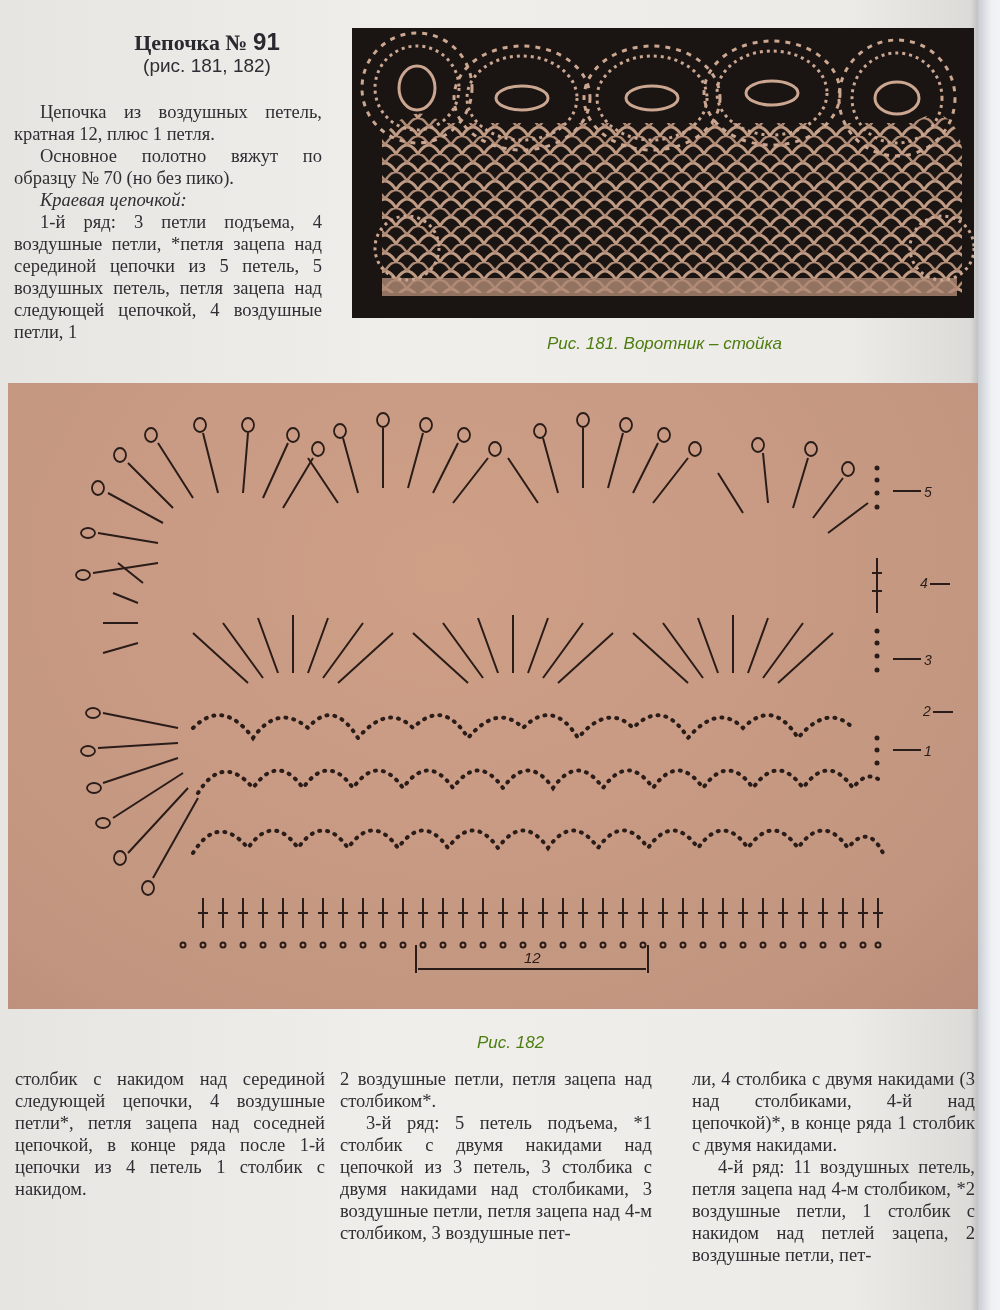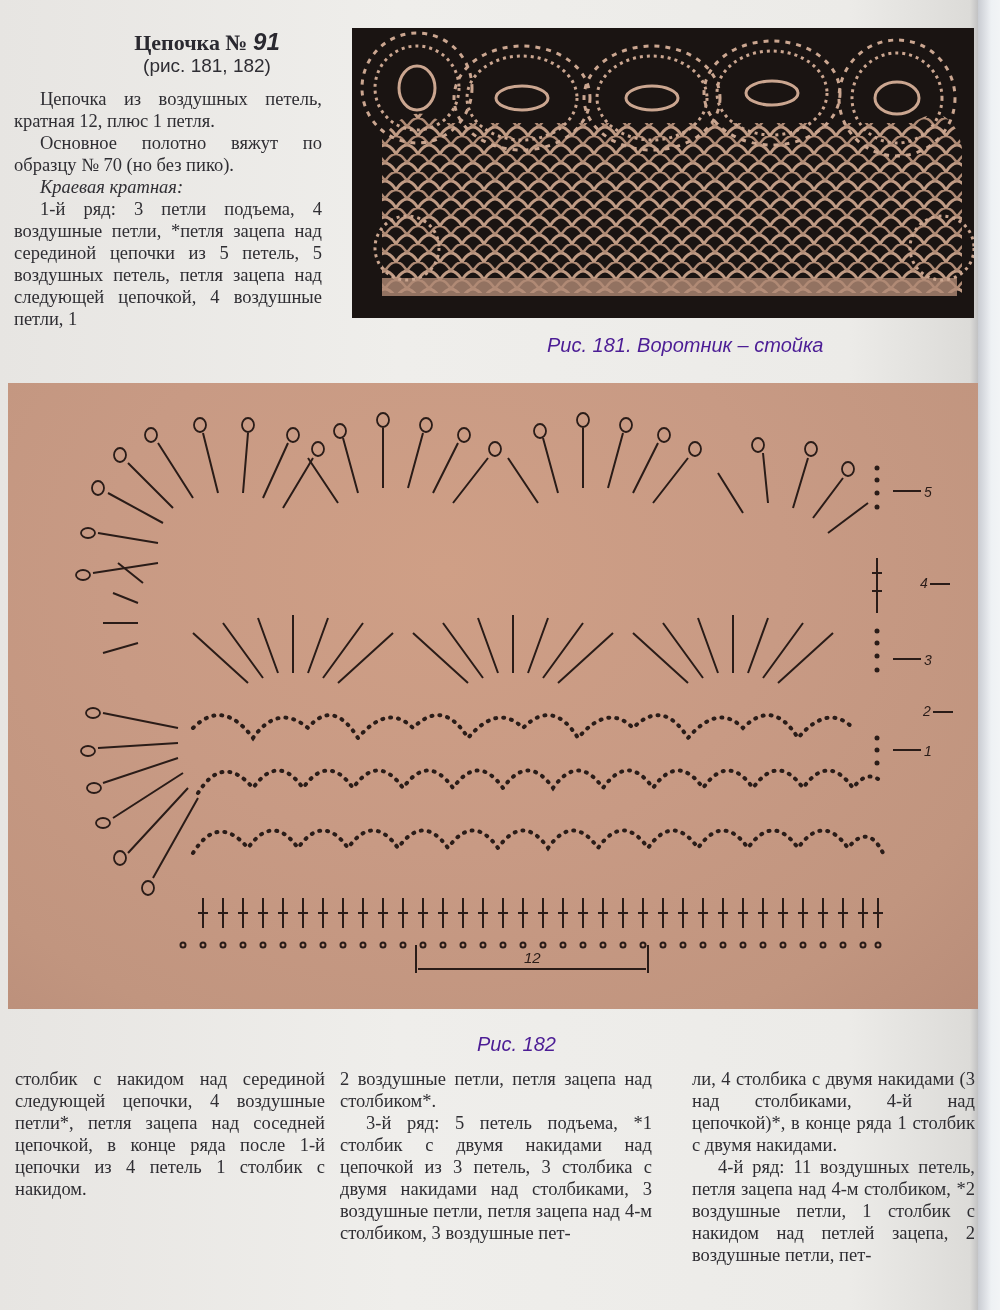--- a/index.html
+++ b/index.html
@@ -10,50 +10,50 @@
     color:#2b2a2e;
   }
   .page-shade {
     position:absolute; left:0; top:0; width:1000px; height:1310px;
     background:linear-gradient(90deg,#e7e5e2 0%,#efeeeb 40%,#ecebe8 85%,#dcdbd8 97%,#9a9ca3 99%,#e9ecef 100%);
   }
   .right-edge { position:absolute; right:0; top:0; width:22px; height:1310px;
     background:linear-gradient(90deg,#c9ccd2,#eef1f4 60%,#f2f4f6); }
   .title-block { position:absolute; left:82px; top:30px; width:250px; text-align:center; }
   .title { font-family:"Liberation Serif",serif; font-weight:bold; font-size:22px; color:#2a2930; line-height:24px; }
-  .title .num { font-family:"Liberation Sans",sans-serif; font-size:24px;font-style:italic; }
+  .title .num { font-family:"Liberation Sans",sans-serif; font-size:24px; }
   .subtitle { font-family:Liberation Sans, sans-serif; font-size:19px; line-height:22px; color:#2f2e34; }
   .text-col { position:absolute; font-family:"Liberation Serif",serif; font-size:18.5px; line-height:22px; color:#2f2e33; text-align:justify; }
   .text-col p { margin:0; }
   .text-col .ind { text-indent:26px; }
   .text-col .it { font-style:italic; }
   .photo { position:absolute; left:352px; top:28px; width:622px; height:290px; background:#1a1412; overflow:hidden; }
-  .caption { position:absolute; font-family:"Liberation Sans",sans-serif; font-style:italic; font-size:20px; color:#4c1d95; }
+  .caption { position:absolute; font-family:"Liberation Sans",sans-serif; font-style:italic; font-size:17px; color:#4d7c0f; }
   .chart-bg { position:absolute; left:8px; top:383px; width:970px; height:626px;
     background:radial-gradient(ellipse at 45% 30%,#cf9f86 0%,#c89a84 45%,#c1957f 80%,#b98d79 100%); }
   svg text { font-family:"Liberation Sans",sans-serif; }
 </style>
 </head>
 <body>
 
 <div class="page-shade"></div>
 <div class="right-edge"></div>
 
 <div class="title-block">
   <div class="title">
     <span>Цепочка №</span>
     <span class="num">91</span>
   </div>
   <div class="subtitle">(рис. 181, 182)</div>
 </div>
 
-<div class="text-col" style="left:14px; top:88px; width:308px;">
+<div class="text-col" style="left:14px; top:101px; width:308px;">
   <p class="ind">Цепочка из воздушных петель, кратная 12, плюс 1 петля.</p>
   <p class="ind">Основное полотно вяжут по образцу № 70 (но без пико).</p>
-  <p class="ind it">Краевая кратная:</p>
+  <p class="ind it">Краевая цепочкой:</p>
   <p class="ind">1-й ряд: 3 петли подъема, 4 воздушные петли, *петля зацепа над серединой цепочки из 5 петель, 5 воздушных петель, петля зацепа над следующей цепочкой, 4 воздушные петли, 1</p>
 </div>
 
 <div class="photo">
   <svg width="622" height="290" viewBox="0 0 622 290">
     <defs>
       <pattern id="mesh" width="22" height="18" patternUnits="userSpaceOnUse">
         <path d="M0 18 Q11 0 22 18" fill="none" stroke="#c9a28a" stroke-width="3"></path>
         <path d="M-11 9 Q0 -9 11 9 M11 9 Q22 -9 33 9" fill="none" stroke="#b8917a" stroke-width="2.5"></path>
       </pattern>

